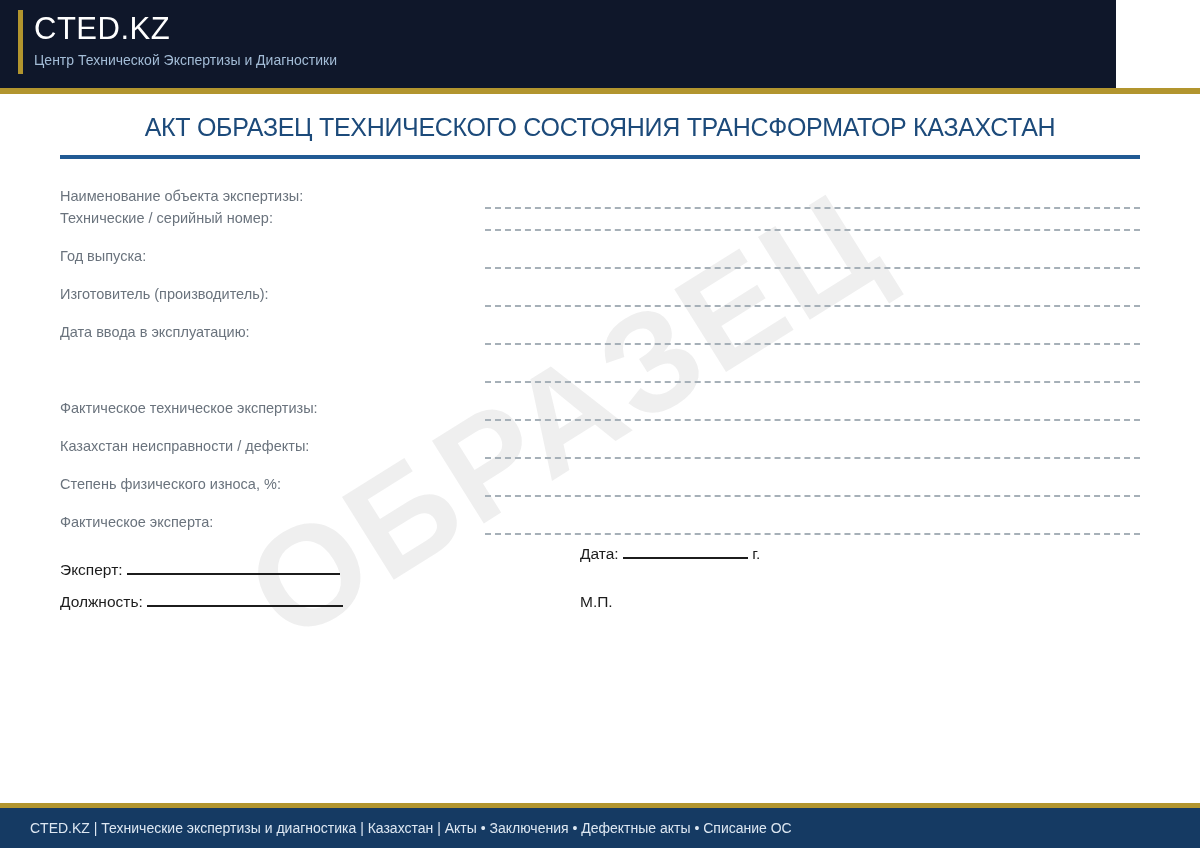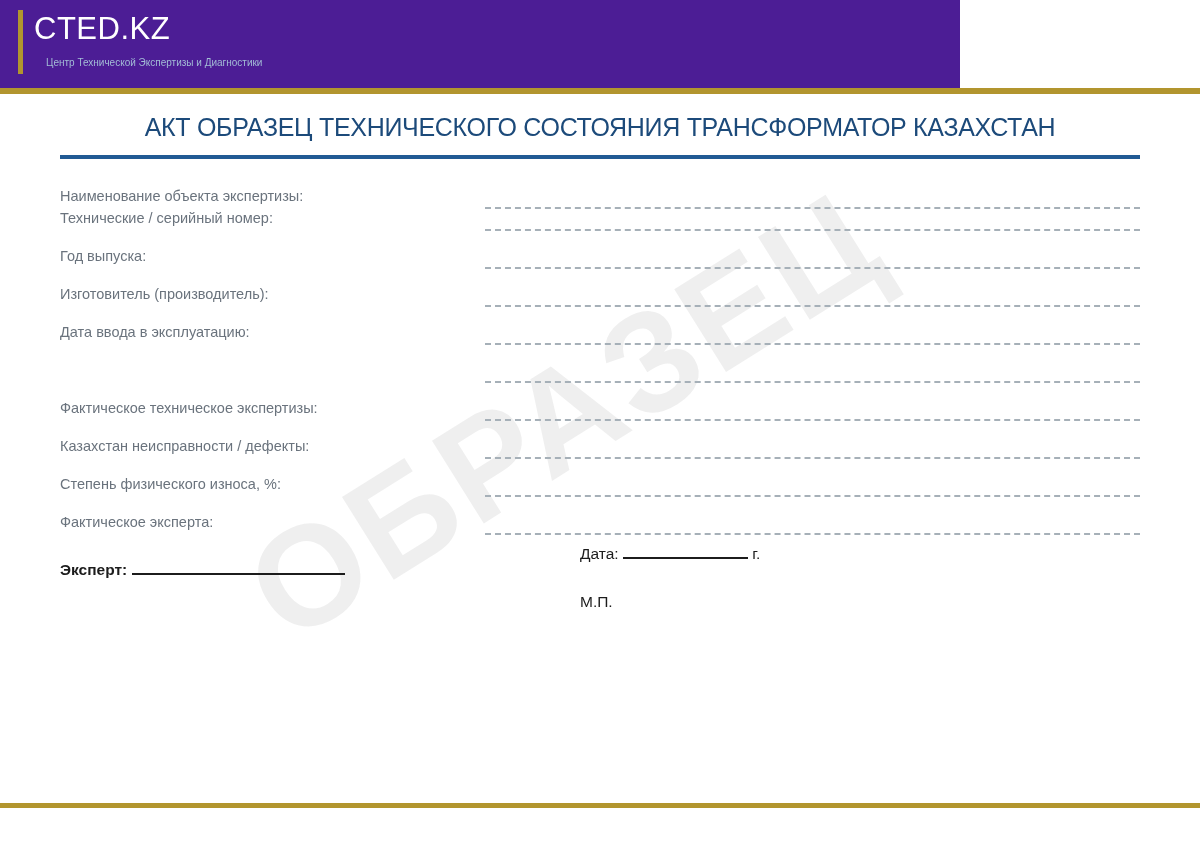--- a/index.html
+++ b/index.html
@@ -1,26 +1,26 @@
 <!DOCTYPE html>
 <html><head>
 <meta charset="utf-8">
 <style>
   * { margin: 0; padding: 0; box-sizing: border-box; }
   html, body { width: 1200px; height: 848px; }
   body { font-family: "Liberation Sans", sans-serif; background: #ffffff; overflow: hidden; }
   .page { position: relative; width: 1200px; height: 848px; background: #ffffff; overflow: hidden; }
 
   
-  .header { position: absolute; top: 0; left: 0; width: 960px; height: 88px; background: #4c1d95; }
+  .header { position: absolute; top: 0; left: 0; width: 1116px; height: 88px; background: #0f172a; }
   .brand { position: absolute; left: 18px; top: 10px; display: flex; }
   .brand-bar { width: 5px; height: 64px; background: #b2952e; margin-right: 11px; }
   .brand-text { display: flex; flex-direction: column; justify-content: space-between; padding: 2px 0 6px 0; }
   .logo { color: #ffffff; font-size: 31px; letter-spacing: 0.5px; font-weight: 400; line-height: 1.1; }
-  .tagline { color: #a3bcd6; font-size: 10px; font-weight: 400; margin-left: 12px; }
+  .tagline { color: #a3bcd6; font-size: 14px; font-weight: 400; }
   .header-contact { position: absolute; left: 938px; top: 15px; font-size: 13.5px; line-height: 22px; }
   .hc-muted { color: #8fa8c4; }
   .hc-link { color: #c79e2d; }
 
   
   .gold-top { position: absolute; top: 88px; left: 0; width: 1200px; height: 6px; background: #b2952e; }
   .gold-bottom { position: absolute; top: 803px; left: 0; width: 1200px; height: 5px; background: #b2952e; }
 
   
   .doc-title { position: absolute; top: 113px; left: 0; width: 1200px; text-align: center;
@@ -102,28 +102,35 @@
     <div class="field-row" style="top:304px">
       <span class="field-label">Степень физического износа, %:</span>
       <span class="field-line"></span>
     </div>
     <div class="field-row" style="top:342px">
       <span class="field-label">Фактическое эксперта:</span>
       <span class="field-line"></span>
     </div>
   </div>
 
-  <div class="sig" style="left:60px; top:561px;font-weight:bold;">
+  <div class="sig" style="left:60px; top:561px;">
     <span>Эксперт:</span>
     <span class="sig-line" style="width:213px"></span>
   </div>
   <div class="sig" style="left:580px; top:545px;">
     <span>Дата:</span>
     <span class="sig-line" style="width:125px"></span>
     <span>г.</span>
   </div>
+  <div class="sig" style="left:60px; top:593px;">
+    <span>Должность:</span>
+    <span class="sig-line" style="width:196px"></span>
+  </div>
   <div class="sig" style="left:580px; top:593px;text-align:right;">
     <span>М.П.</span>
   </div>
 
   <div class="gold-bottom"></div>
+  <div class="footer">
+    <div class="footer-text">CTED.KZ  |  Технические экспертизы и диагностика  |  Казахстан  |  Акты • Заключения • Дефектные акты • Списание ОС</div>
+  </div>
 
 </div>
 
 </body></html>

